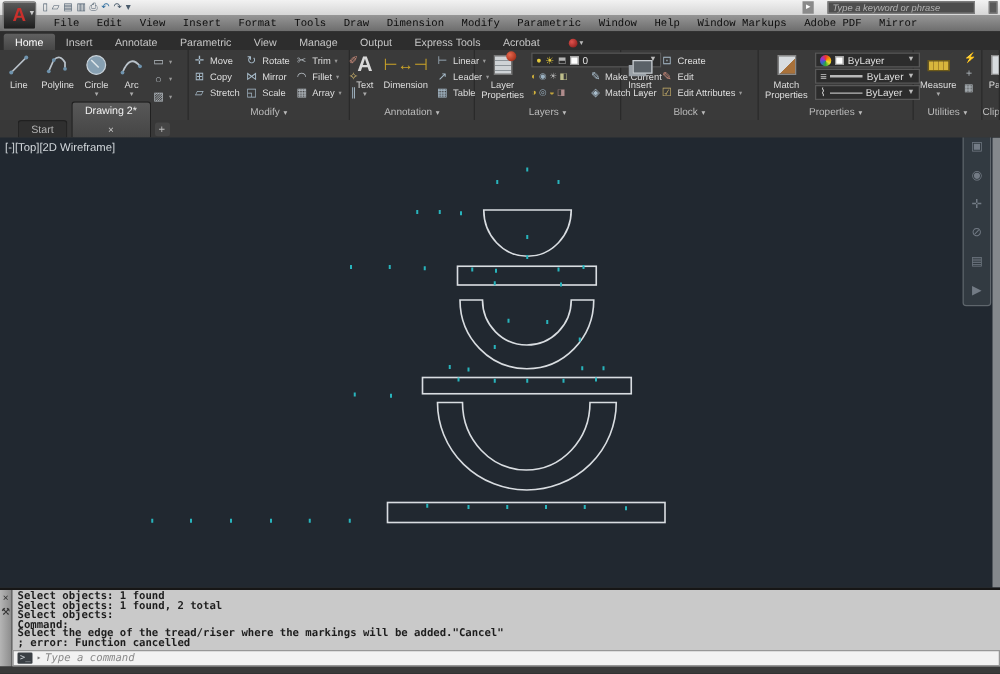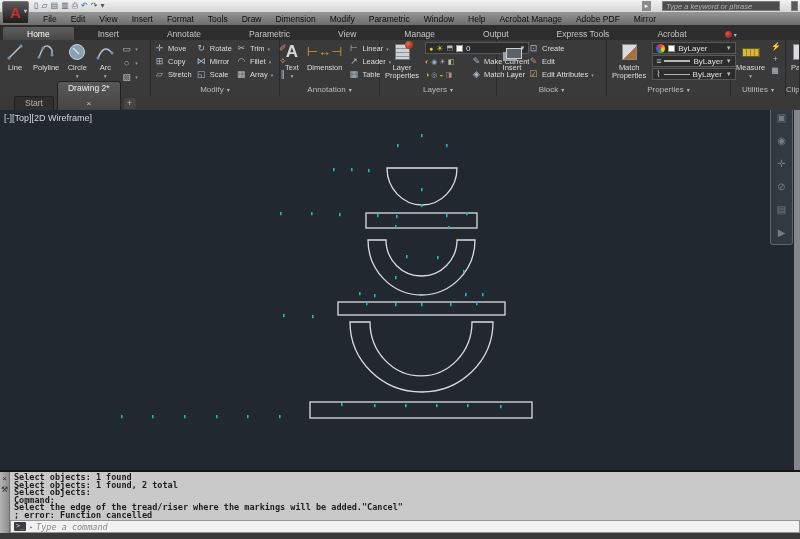--- a/index.html
+++ b/index.html
@@ -20,27 +20,27 @@
   .win-title .doc { margin-left:14px; }
   .search { position:absolute; right:2px; top:1px; display:flex; align-items:center; height:10px;gap:11px; }
   .search-go { font-size:7px; color:#fff; background:#8a8a8a; width:9px; height:10px; text-align:center; line-height:10px; }
   .search input { width:118px; height:10px; background:#4d4d4d; border:1px solid #7e7e7e; color:#c9c9c9;
                   font-size:7.5px; font-style:italic; padding:0 3px; font-family:"Liberation Sans",sans-serif; }
   .search input::placeholder { color:#b3b3b3; }
   .search-mag { width:7px; height:10px; background:#5a5a5a; border:1px solid #7e7e7e; }
 
   
   .menubar { height:13px; background:linear-gradient(#969696,#6d6d6d); display:flex; align-items:center;
-             padding-left:36px; font-size:8.5px; color:#0c0c0c; }
+             padding-left:36px; font-size:8.5px; color:#0c0c0c;font-family:Liberation Mono, monospace; }
   .menu-item { padding:0 7px; }
 
   
   .ribbon-tabs { height:15px; background:#2d2d2d; display:flex; align-items:flex-end; padding-left:3px;
                  font-size:8.5px; color:#c6c6c6; }
-  .rtab { padding:2px 24px 1px; }
+  .rtab { padding:2px 9px 1px; }
   .rtab.active { background:linear-gradient(#606060,#464646); color:#fff; border-radius:2px 2px 0 0; }
   .rec-ico { margin-left:14px; display:flex; align-items:center; gap:2px; font-size:6px; color:#bbb; padding-bottom:2px; }
   .rec-ico .dot { width:7px; height:7px; border-radius:50%; background:radial-gradient(circle at 35% 35%, #e0524d, #7d1513); display:inline-block; }
 
   
   .ribbon { height:56px; background:#3a3a3a; display:flex; }
   .panel { border-right:1px solid #2a2a2a; display:flex; flex-direction:column; flex:0 0 auto; }
   .panel-body { flex:1; display:flex; padding:2px 3px 0; gap:4px; }
   .panel-label { height:12px; font-size:8px; color:#bcbcbc; text-align:center; line-height:11px; }
   .panel-label .dd { margin-left:3px; font-size:6px; }
@@ -141,21 +141,21 @@
       <span class="menu-item">View</span>
       <span class="menu-item">Insert</span>
       <span class="menu-item">Format</span>
       <span class="menu-item">Tools</span>
       <span class="menu-item">Draw</span>
       <span class="menu-item">Dimension</span>
       <span class="menu-item">Modify</span>
       <span class="menu-item">Parametric</span>
       <span class="menu-item">Window</span>
       <span class="menu-item">Help</span>
-      <span class="menu-item">Acrobat Manage</span>
+      <span class="menu-item">Window Markups</span>
       <span class="menu-item">Adobe PDF</span>
       <span class="menu-item">Mirror</span>
     </div>
 
   <div class="ribbon-tabs" id="ribbonTabs">
       <span class="rtab active">Home</span>
       <span class="rtab">Insert</span>
       <span class="rtab">Annotate</span>
       <span class="rtab">Parametric</span>
       <span class="rtab">View</span>

